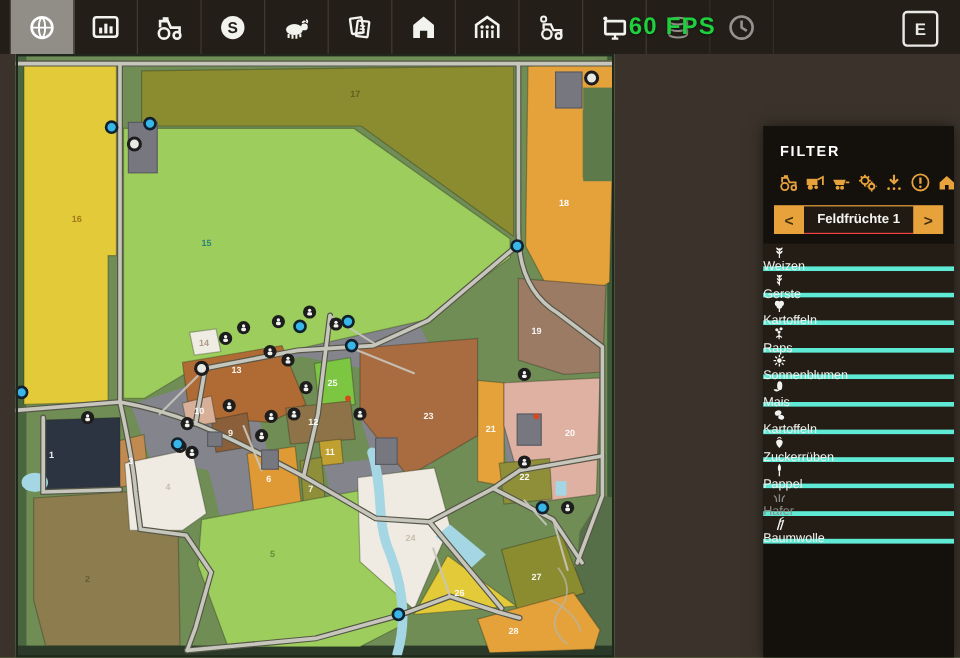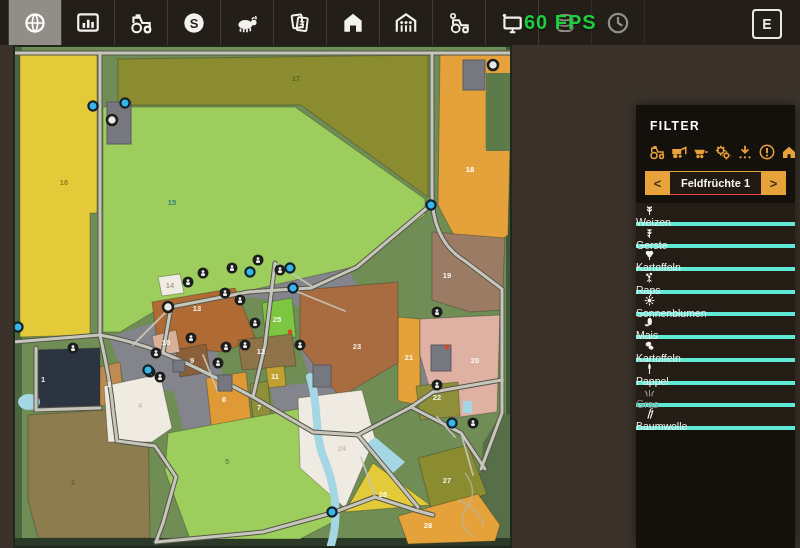--- a/index.html
+++ b/index.html
@@ -587,37 +587,47 @@
         <div class="strip" style="background: rgb(157, 139, 117);"></div>
         <span class="ficon">
           <svg viewBox="0 0 24 24">
             <ellipse cx="10" cy="9.5" rx="5.2" ry="4" fill="currentColor" transform="rotate(-20 10 9.5)"></ellipse>
             <ellipse cx="14.8" cy="16" rx="4.6" ry="3.6" fill="currentColor" transform="rotate(15 14.8 16)"></ellipse>
           </svg>
         </span>
         <span class="flabel">Kartoffeln</span>
       </div>
       <div class="frow">
+        <div class="strip" style="background: rgb(217, 171, 161);"></div>
+        <span class="ficon">
+          <svg viewBox="0 0 24 24">
+            <path d="M12 8c3.5 0 5.5 2 5 5-.4 2.6-2.5 6-5 8-2.5-2-4.6-5.4-5-8-.5-3 1.5-5 5-5z" fill="currentColor"></path>
+            <path d="M9 6.5q3-4 6 0" fill="none" stroke="currentColor" stroke-width="1.6"></path>
+          </svg>
+        </span>
+        <span class="flabel">Zuckerrüben</span>
+      </div>
+      <div class="frow">
         <div class="strip" style="background: rgb(125, 141, 125);"></div>
         <span class="ficon">
           <svg viewBox="0 0 24 24">
             <path d="M12 2.5c3.2 3.2 3.2 10 0 13-3.2-3-3.2-9.8 0-13z" fill="currentColor"></path>
             <path d="M12 14.5V22" stroke="currentColor" stroke-width="2"></path>
           </svg>
         </span>
         <span class="flabel">Pappel</span>
       </div>
       <div class="frow disabled">
         <div class="strip" style="background: rgb(188, 198, 198);"></div>
         <span class="ficon">
           <svg viewBox="0 0 24 24">
             <path d="M12 21V9M7.5 21c.5-5-1.5-8.5-4-10M16.5 21c-.5-5 1.5-8.5 4-10" fill="none" stroke="currentColor" stroke-width="2"></path>
           </svg>
         </span>
-        <span class="flabel">Gras</span>
+        <span class="flabel">Hafer</span>
       </div>
       <div class="frow">
         <div class="strip" style="background: rgb(188, 217, 162);"></div>
         <span class="ficon">
           <svg viewBox="0 0 24 24">
             <path d="M9 21.5L14 4M13.5 21.5L18.5 6" stroke="currentColor" stroke-width="2.2"></path>
             <path d="M14 4l4.5-2M12.8 9l4.5-2" stroke="currentColor" stroke-width="1.5"></path>
           </svg>
         </span>
         <span class="flabel">Baumwolle</span>

